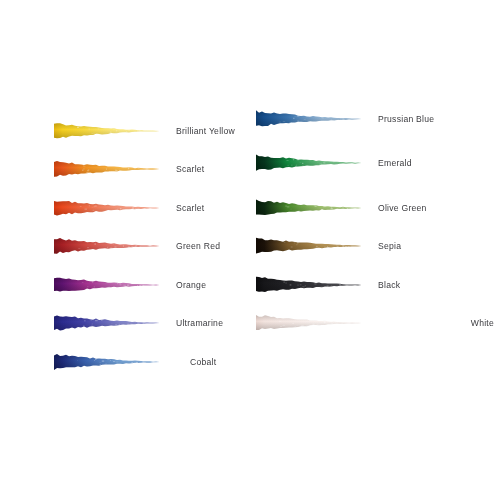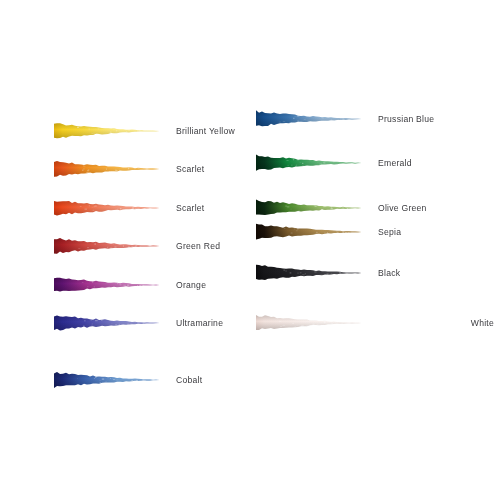--- a/index.html
+++ b/index.html
@@ -301,21 +301,21 @@
               <rect x="38.34" y="9.51" width="1.57" height="1.10" fill="#ffffff" opacity="0.18"></rect>
               <rect x="74.83" y="13.57" width="2.49" height="1.08" fill="#ffffff" opacity="0.19"></rect>
               <rect x="79.95" y="13.70" width="0.84" height="1.33" fill="#ffffff" opacity="0.14"></rect>
               <rect x="49.11" y="9.79" width="1.40" height="1.24" fill="#ffffff" opacity="0.22"></rect>
               <rect x="78.33" y="13.70" width="1.58" height="0.53" fill="#ffffff" opacity="0.29"></rect>
             </g>
           </svg>
         </div>
         <div class="swatch-label" style="color: rgb(59, 59, 63);">Ultramarine</div>
       </div>
-      <div class="swatch-row" style="top: 365px;">
+      <div class="swatch-row" style="top: 347px; gap: 14px;">
         <div class="stroke-wrap">
           <svg viewBox="0 0 112 26" preserveAspectRatio="none">
             <defs>
               <linearGradient id="g7" x1="0" y1="0" x2="1" y2="0">
                 <stop offset="0%" stop-color="#16205f" stop-opacity="1"></stop>
                 <stop offset="8%" stop-color="#1d2a78" stop-opacity="1"></stop>
                 <stop offset="30%" stop-color="#3a62ae" stop-opacity="1"></stop>
                 <stop offset="62%" stop-color="#6a9acf" stop-opacity="0.96"></stop>
                 <stop offset="100%" stop-color="#6a9acf" stop-opacity="0.8"></stop>
               </linearGradient>
@@ -467,21 +467,21 @@
               <rect x="59.69" y="10.47" width="2.26" height="0.52" fill="#ffffff" opacity="0.32"></rect>
               <rect x="44.08" y="15.44" width="2.04" height="1.20" fill="#ffffff" opacity="0.15"></rect>
               <rect x="60.54" y="10.83" width="2.11" height="1.19" fill="#ffffff" opacity="0.30"></rect>
               <rect x="31.28" y="10.63" width="1.55" height="0.84" fill="#ffffff" opacity="0.30"></rect>
               <rect x="93.23" y="13.30" width="0.92" height="0.88" fill="#ffffff" opacity="0.22"></rect>
             </g>
           </svg>
         </div>
         <div class="swatch-label" style="color: rgb(59, 59, 63);">Olive Green</div>
       </div>
-      <div class="swatch-row" style="top: 217px; align-items: center;">
+      <div class="swatch-row" style="top: 231px; align-items: center;">
         <div class="stroke-wrap">
           <svg viewBox="0 0 112 26" preserveAspectRatio="none">
             <defs>
               <linearGradient id="g11" x1="0" y1="0" x2="1" y2="0">
                 <stop offset="0%" stop-color="#120a04" stop-opacity="1"></stop>
                 <stop offset="8%" stop-color="#1c1209" stop-opacity="1"></stop>
                 <stop offset="30%" stop-color="#7a5a2b" stop-opacity="1"></stop>
                 <stop offset="62%" stop-color="#b08c4c" stop-opacity="0.96"></stop>
                 <stop offset="100%" stop-color="#b08c4c" stop-opacity="0.8"></stop>
               </linearGradient>
@@ -508,21 +508,21 @@
               <rect x="82.36" y="12.31" width="1.01" height="1.37" fill="#ffffff" opacity="0.16"></rect>
               <rect x="88.41" y="12.84" width="1.92" height="1.48" fill="#ffffff" opacity="0.28"></rect>
               <rect x="73.02" y="13.25" width="1.00" height="1.16" fill="#ffffff" opacity="0.27"></rect>
               <rect x="61.51" y="14.29" width="2.06" height="0.99" fill="#ffffff" opacity="0.13"></rect>
               <rect x="62.28" y="12.86" width="1.23" height="0.97" fill="#ffffff" opacity="0.33"></rect>
             </g>
           </svg>
         </div>
         <div class="swatch-label" style="color: rgb(59, 59, 63);">Sepia</div>
       </div>
-      <div class="swatch-row" style="top: 258px;">
+      <div class="swatch-row" style="top: 270px;">
         <div class="stroke-wrap">
           <svg viewBox="0 0 112 26" preserveAspectRatio="none">
             <defs>
               <linearGradient id="g12" x1="0" y1="0" x2="1" y2="0">
                 <stop offset="0%" stop-color="#0d0d0f" stop-opacity="1"></stop>
                 <stop offset="8%" stop-color="#17171a" stop-opacity="1"></stop>
                 <stop offset="30%" stop-color="#222226" stop-opacity="1"></stop>
                 <stop offset="62%" stop-color="#34343a" stop-opacity="0.96"></stop>
                 <stop offset="100%" stop-color="#34343a" stop-opacity="0.8"></stop>
               </linearGradient>

